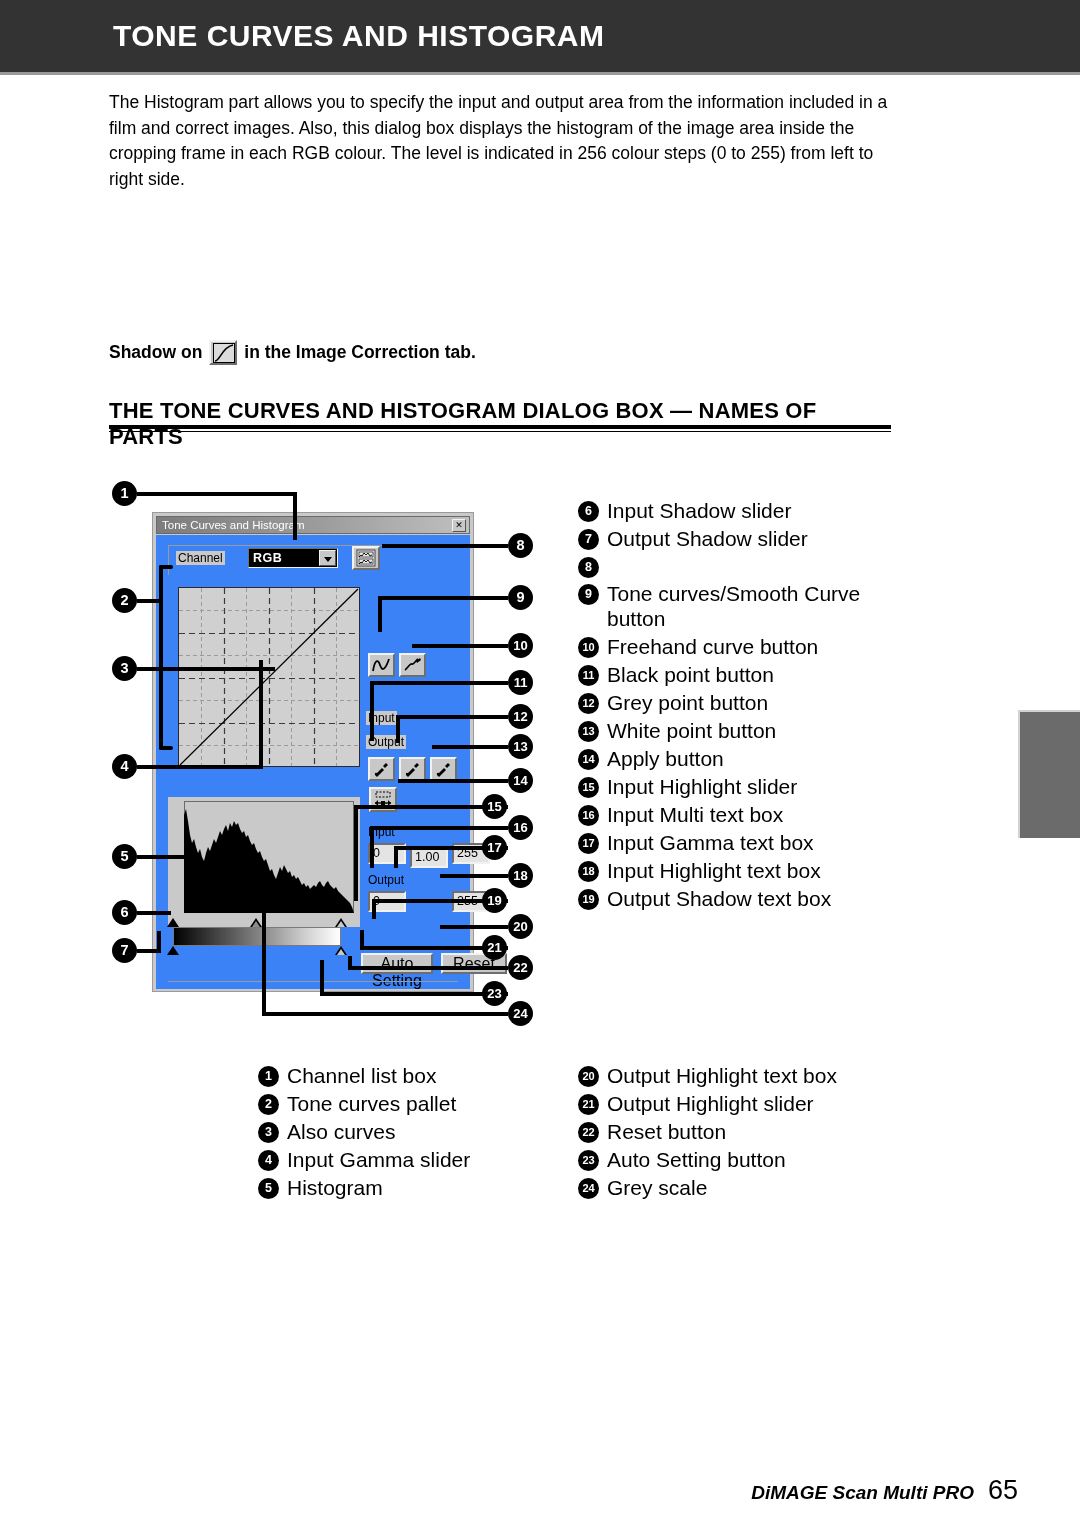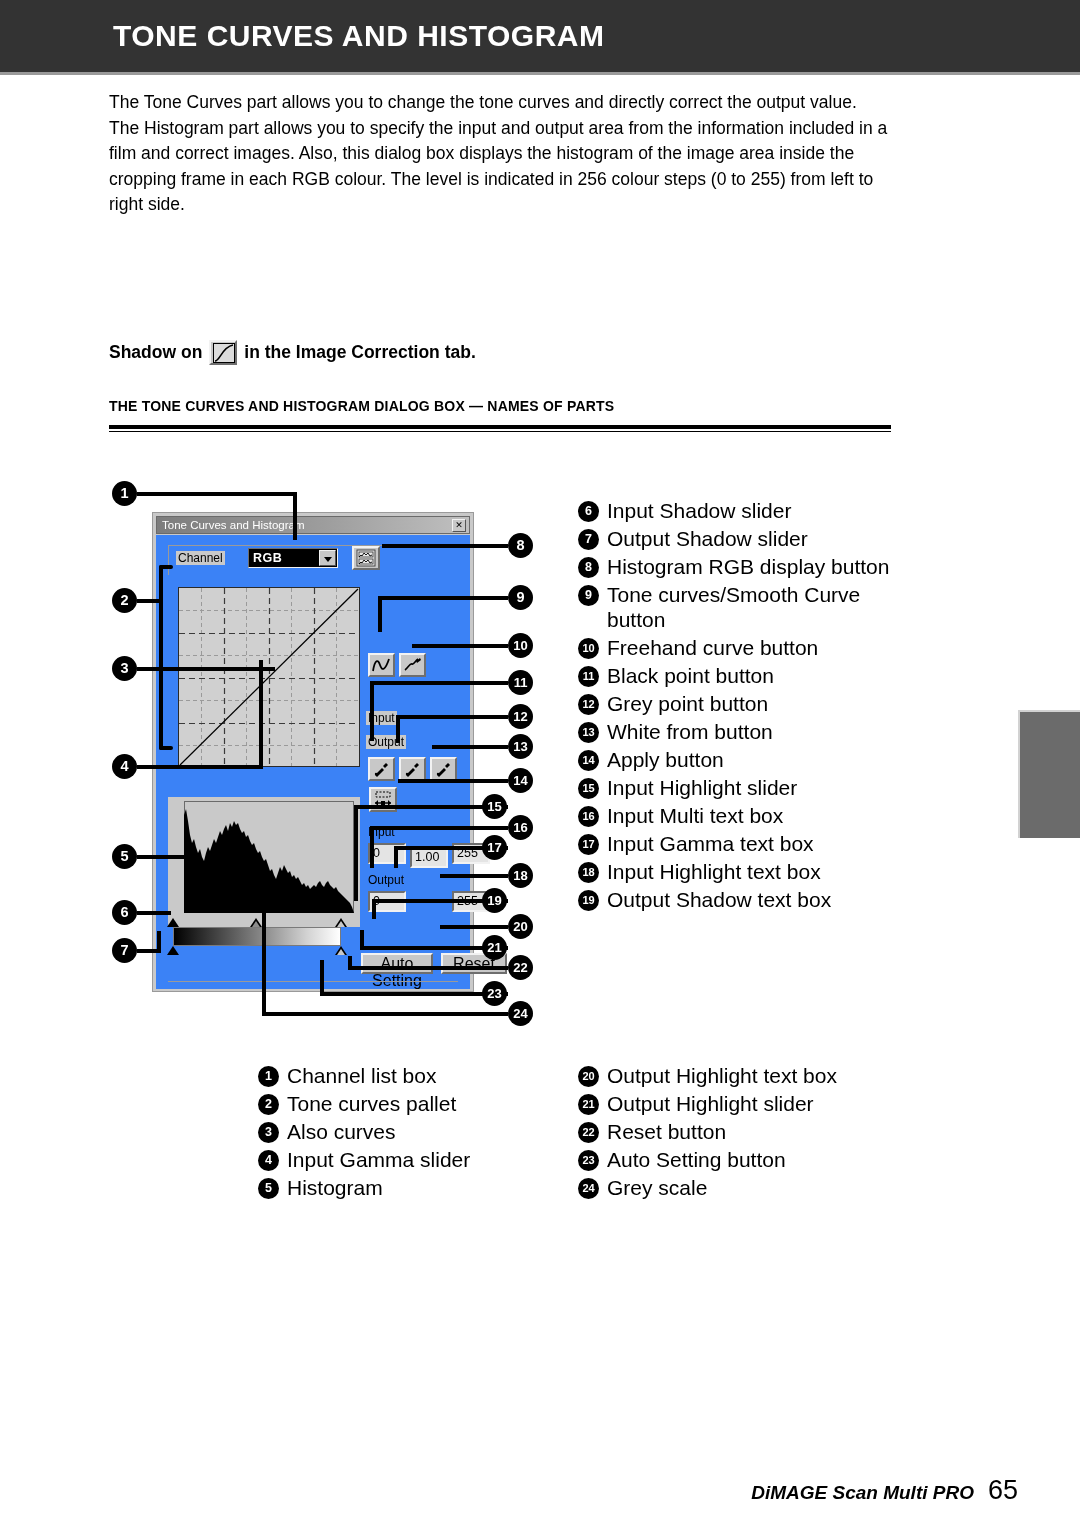--- a/index.html
+++ b/index.html
@@ -46,21 +46,21 @@
     background:#c8c8c8;
     border-top:2px solid #f2f2f2; border-left:2px solid #f2f2f2;
     border-right:2px solid #6e6e6e; border-bottom:2px solid #6e6e6e;
     position:relative; vertical-align:middle;
   }
   .inline-icon svg { position:absolute; left:2px; top:1px; }
 
   
   #section-heading {
     position:absolute; left:109px; top:398px; width:782px;
-    font-size:14px; font-weight:bold; letter-spacing:0.2px;
+    font-size:22px; font-weight:bold; letter-spacing:0.2px;
   }
   #section-heading-rule {
     position:absolute; left:109px; top:425px; width:782px; height:4px;
     background:#000; border-bottom:1px solid #000;
   }
   #section-heading-rule2 {
     position:absolute; left:109px; top:431px; width:782px; height:1px;
     background:#000;
   }
 
@@ -285,21 +285,20 @@
   #footer-page { font-size:27px; font-weight:normal; }
 </style>
 </head>
 <body>
 
 <div id="header-bar"></div>
 <div id="header-title">TONE CURVES AND HISTOGRAM</div>
 <div id="header-rule"></div>
 
 <div id="intro">
-  <p>The Tone Curves part allows you to change the tone curves and directly correct the output value.</p>
   <p>The Histogram part allows you to specify the input and output area from the information included in a film and correct images. Also, this dialog box displays the histogram of the image area inside the cropping frame in each RGB colour. The level is indicated in 256 colour steps (0 to 255) from left to right side.</p>
 </div>
 
 <div id="click-line">
   <span>Shadow on</span>
   <span class="inline-icon">
     <svg width="22" height="20" viewBox="0 0 22 20">
       <rect x="0.5" y="0.5" width="21" height="19" fill="#dcdcdc" stroke="#000" stroke-width="1"></rect>
       <path d="M2 18 C7 18, 9 4, 20 2" fill="none" stroke="#000" stroke-width="1.6"></path>
     </svg>
@@ -522,41 +521,40 @@
   <div class="legend-item">
       <span class="legend-num">6</span>
       <span class="legend-label">Input Shadow slider</span>
     </div>
   <div class="legend-item">
       <span class="legend-num">7</span>
       <span class="legend-label">Output Shadow slider</span>
     </div>
   <div class="legend-item">
       <span class="legend-num">8</span>
-      <span class="legend-label">Histogram RGB display button</span>
     </div>
   <div class="legend-item">
       <span class="legend-num">9</span>
       <span class="legend-label">Tone curves/Smooth Curve button</span>
     </div>
   <div class="legend-item">
       <span class="legend-num wide">10</span>
       <span class="legend-label">Freehand curve button</span>
     </div>
   <div class="legend-item">
       <span class="legend-num wide">11</span>
       <span class="legend-label">Black point button</span>
     </div>
   <div class="legend-item">
       <span class="legend-num wide">12</span>
       <span class="legend-label">Grey point button</span>
     </div>
   <div class="legend-item">
       <span class="legend-num wide">13</span>
-      <span class="legend-label">White from button</span>
+      <span class="legend-label">White point button</span>
     </div>
   <div class="legend-item">
       <span class="legend-num wide">14</span>
       <span class="legend-label">Apply button</span>
     </div>
   <div class="legend-item">
       <span class="legend-num wide">15</span>
       <span class="legend-label">Input Highlight slider</span>
     </div>
   <div class="legend-item">

